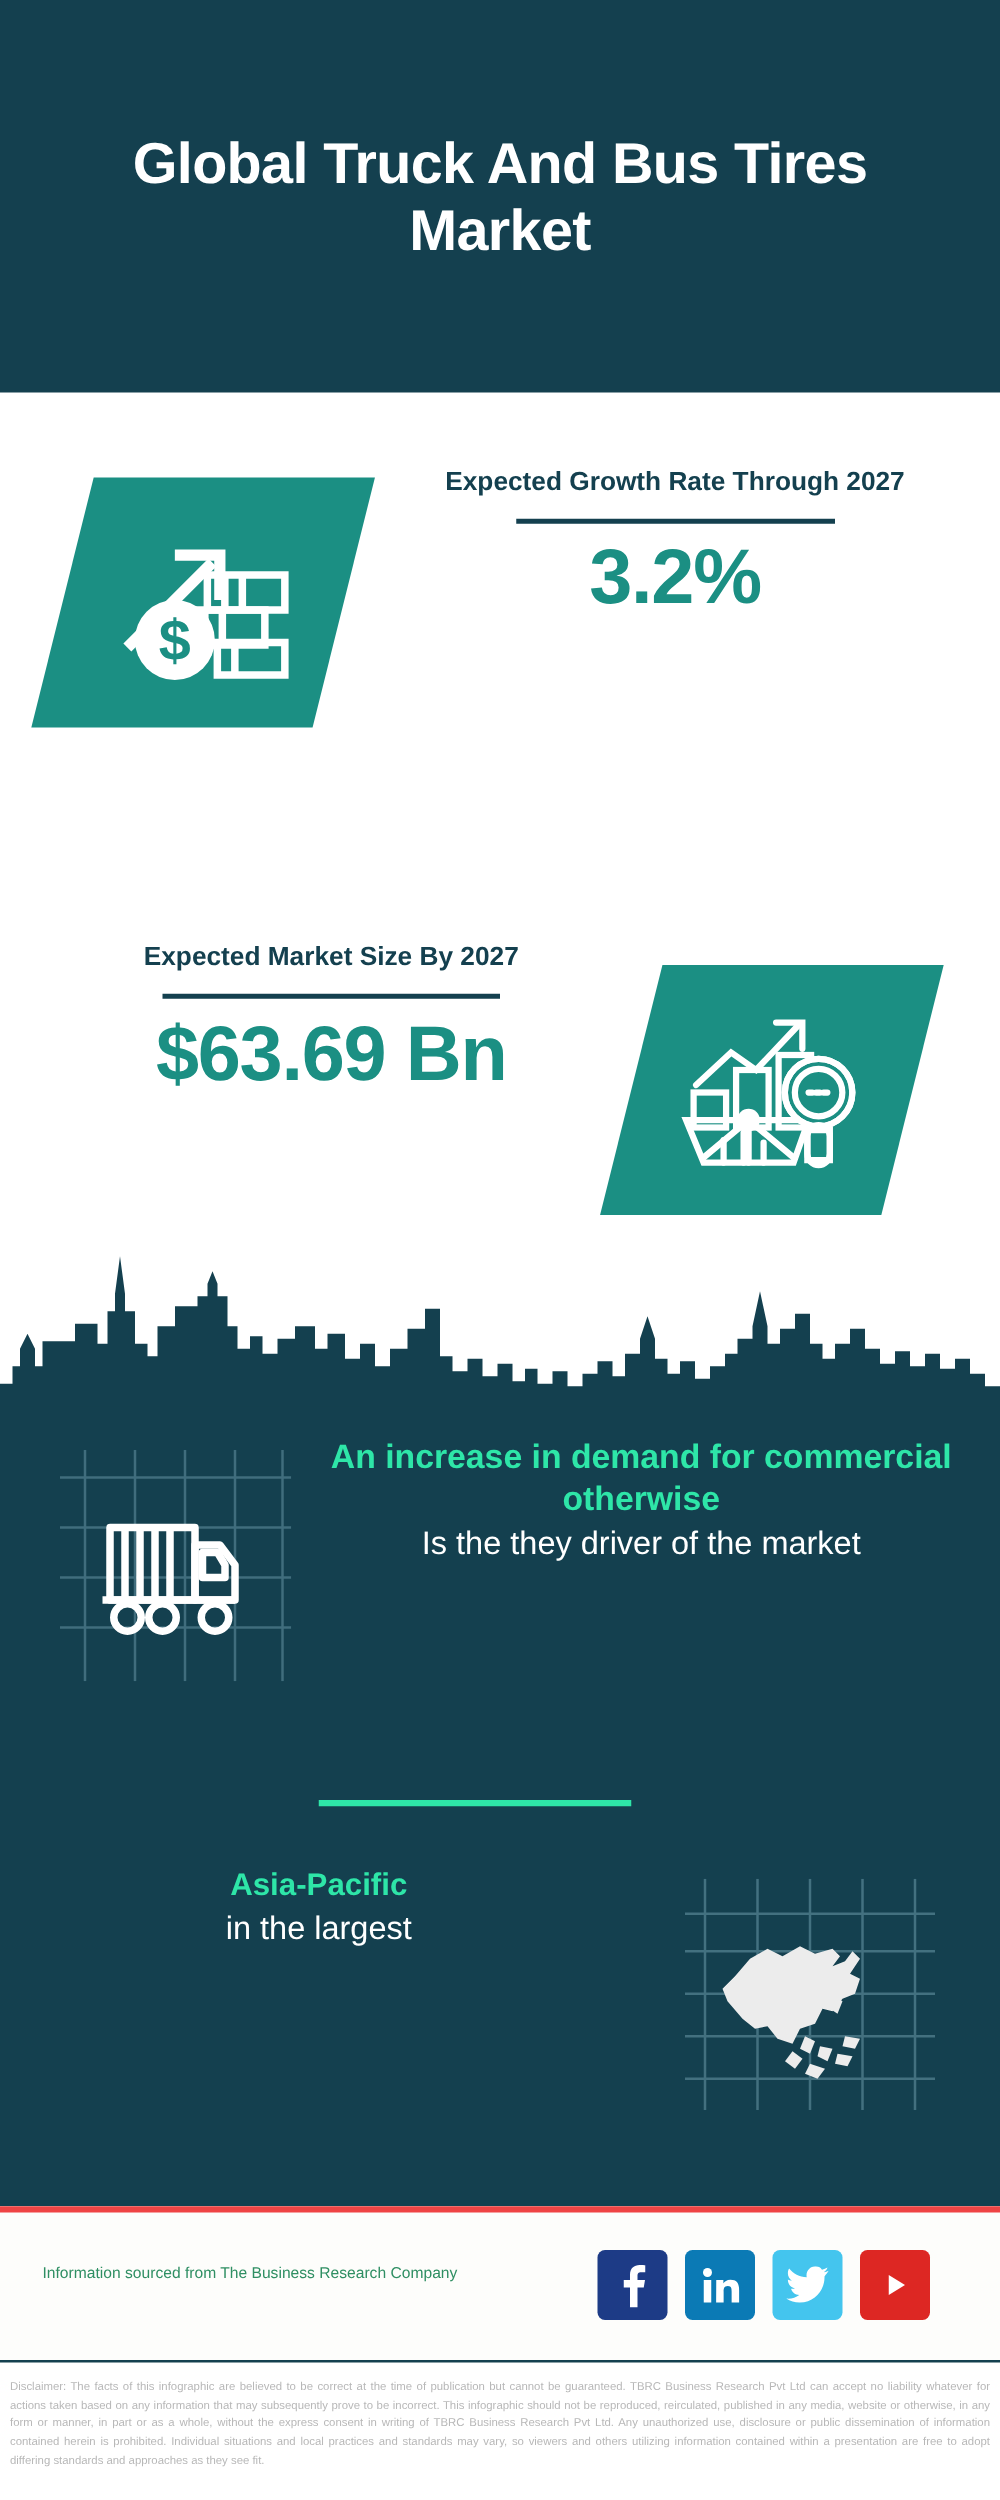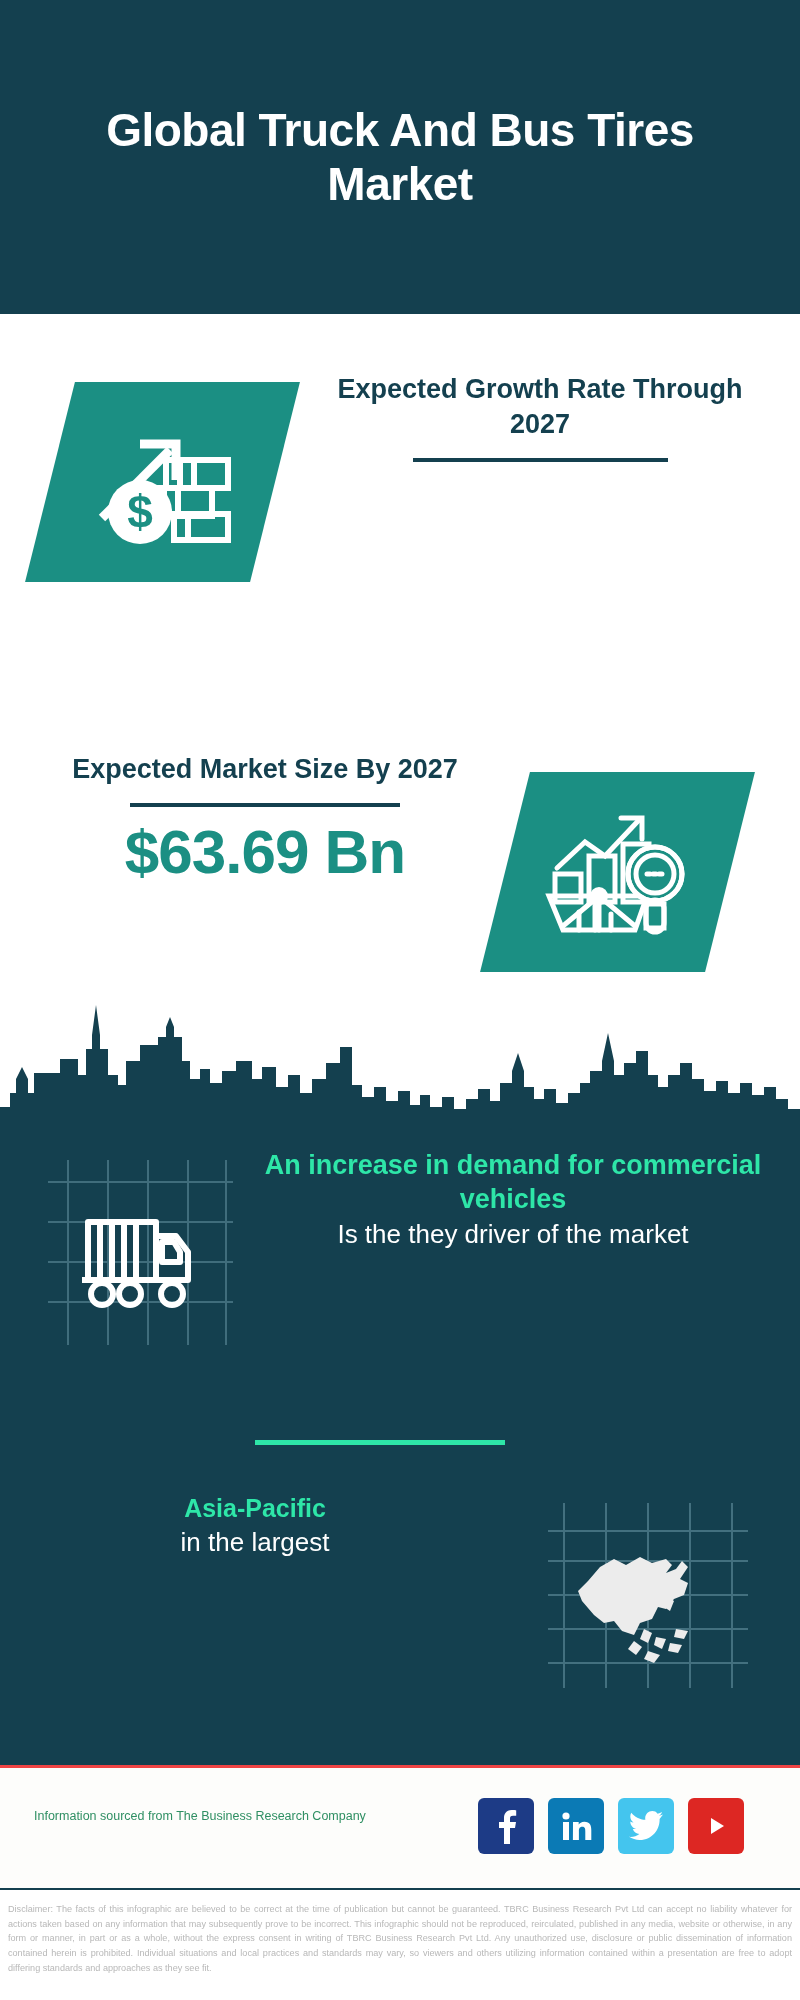--- a/index.html
+++ b/index.html
@@ -28,21 +28,21 @@
     position:absolute; left:50px; top:52px; width:225px; height:200px;
     background:#1b8f83;
     transform:skewX(-14deg);
     display:flex; align-items:center; justify-content:center;
   }
   .para-left .glyph { transform:skewX(14deg); }
   .stat1-text {
     position:absolute; left:320px; top:42px; width:440px; text-align:center;
   }
   .stat-head {
-    color:#14404f; font-size:27px; font-weight:bold; line-height:1.3;
+    color:#14404f; font-size:21px; font-weight:bold; line-height:1.3;
   }
   .rule-dark {
     width:255px; height:4px; background:#14404f; margin:16px auto 10px auto;
   }
   .stat-value-teal {
     color:#1b8f83; font-size:62px; font-weight:bold; line-height:1.05;
     letter-spacing:-1px;
   }
 
   
@@ -82,21 +82,21 @@
 
   .row-region { position:absolute; left:0; top:510px; width:800px; height:250px; }
   .region-text { position:absolute; left:20px; top:8px; width:470px; text-align:center; }
   .hl-green-lg { color:#2ee6a8; font-size:25px; font-weight:bold; line-height:1.25; }
   .grid-icon-right { position:absolute; left:548px; top:18px; width:200px; height:185px; }
 
   
   .footer {
     position:absolute; left:0; top:1765px; width:800px; height:125px;
     background:#fdfdfb;
-    border-top:3px solid #ef4444;
+    border-top:5px solid #ef4444;
     border-bottom:2px solid #14404f;
   }
   .footer-src {
     position:absolute; left:34px; top:37px; width:420px;
     color:#2f8f63; font-size:12.5px; line-height:1.85;
   }
   .social-row {
     position:absolute; left:478px; top:30px; display:flex; gap:14px;
   }
   .social {
@@ -146,20 +146,21 @@
           </g>
 
           <circle cx="52" cy="102" r="32" fill="#fff"></circle>
           <text x="52" y="118" text-anchor="middle" font-family="Liberation Sans, sans-serif" font-size="46" font-weight="bold" fill="#1b8f83">$</text>
         </svg>
       </div>
     </div>
     <div class="stat1-text">
       <div class="stat-head">Expected Growth Rate Through 2027</div>
       <div class="rule-dark"></div>
+      <div class="stat-value-teal">3.2%</div>
     </div>
   </div>
 
   <div class="stat2">
     <div class="stat2-text">
       <div class="stat-head">Expected Market Size By 2027</div>
       <div class="rule-dark2"></div>
       <div class="stat-value-teal">$63.69 Bn</div>
     </div>
     <div class="para-right">
@@ -225,21 +226,21 @@
           <path d="M52 62 V120 M64 62 V120 M76 62 V120 M88 62 V120"></path>
           <path d="M108 76 H128 L140 92 V120 H108 Z"></path>
           <path d="M114 82 H126 L132 92 V102 H114 Z"></path>
           <path d="M34 120 H140"></path>
           <circle cx="54" cy="134" r="11"></circle>
           <circle cx="82" cy="134" r="11"></circle>
           <circle cx="124" cy="134" r="11"></circle>
         </g>
       </svg>
       <div class="driver-text">
-        <div class="hl-green">An increase in demand for commercial vehicles</div>
+        <div class="hl-green">An increase in demand for commercial otherwise</div>
         <div class="sub-white">Is the they driver of the market</div>
       </div>
     </div>
 
     <div class="rule-green"></div>
 
     <div class="row-region">
       <div class="region-text">
         <div class="hl-green-lg">Asia-Pacific</div>
         <div class="sub-white">in the largest</div>

